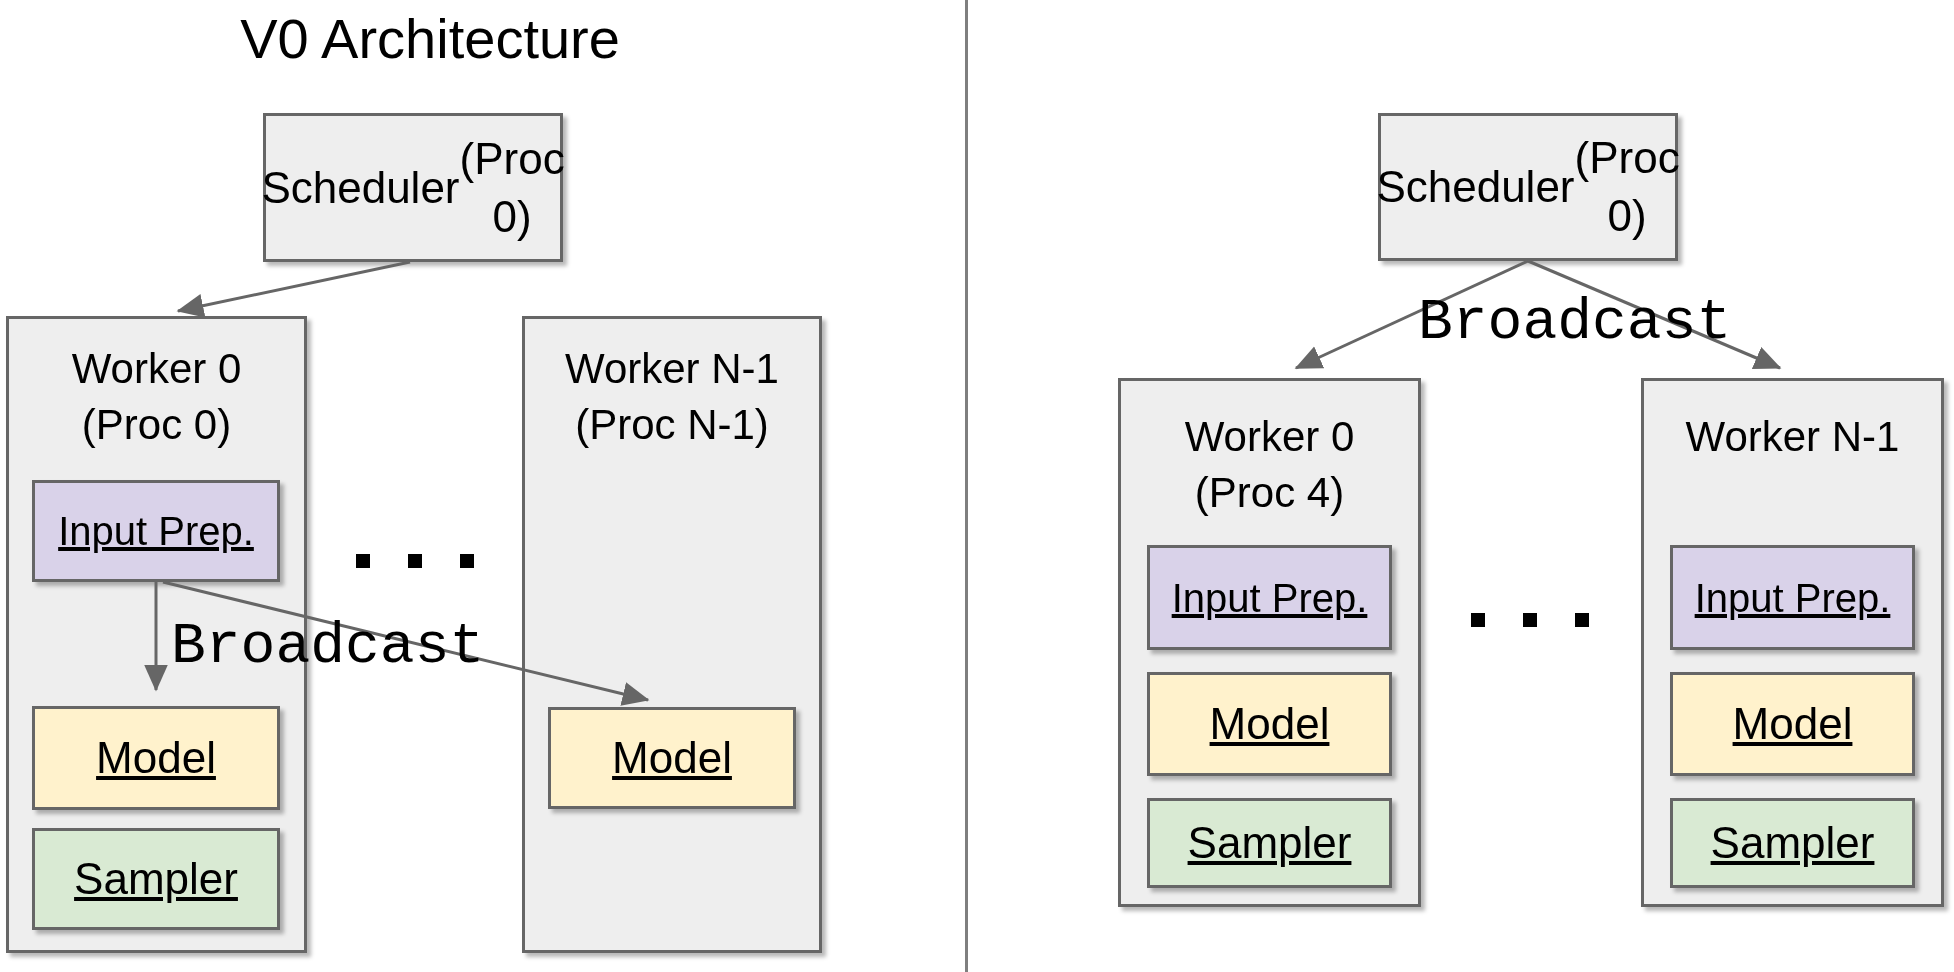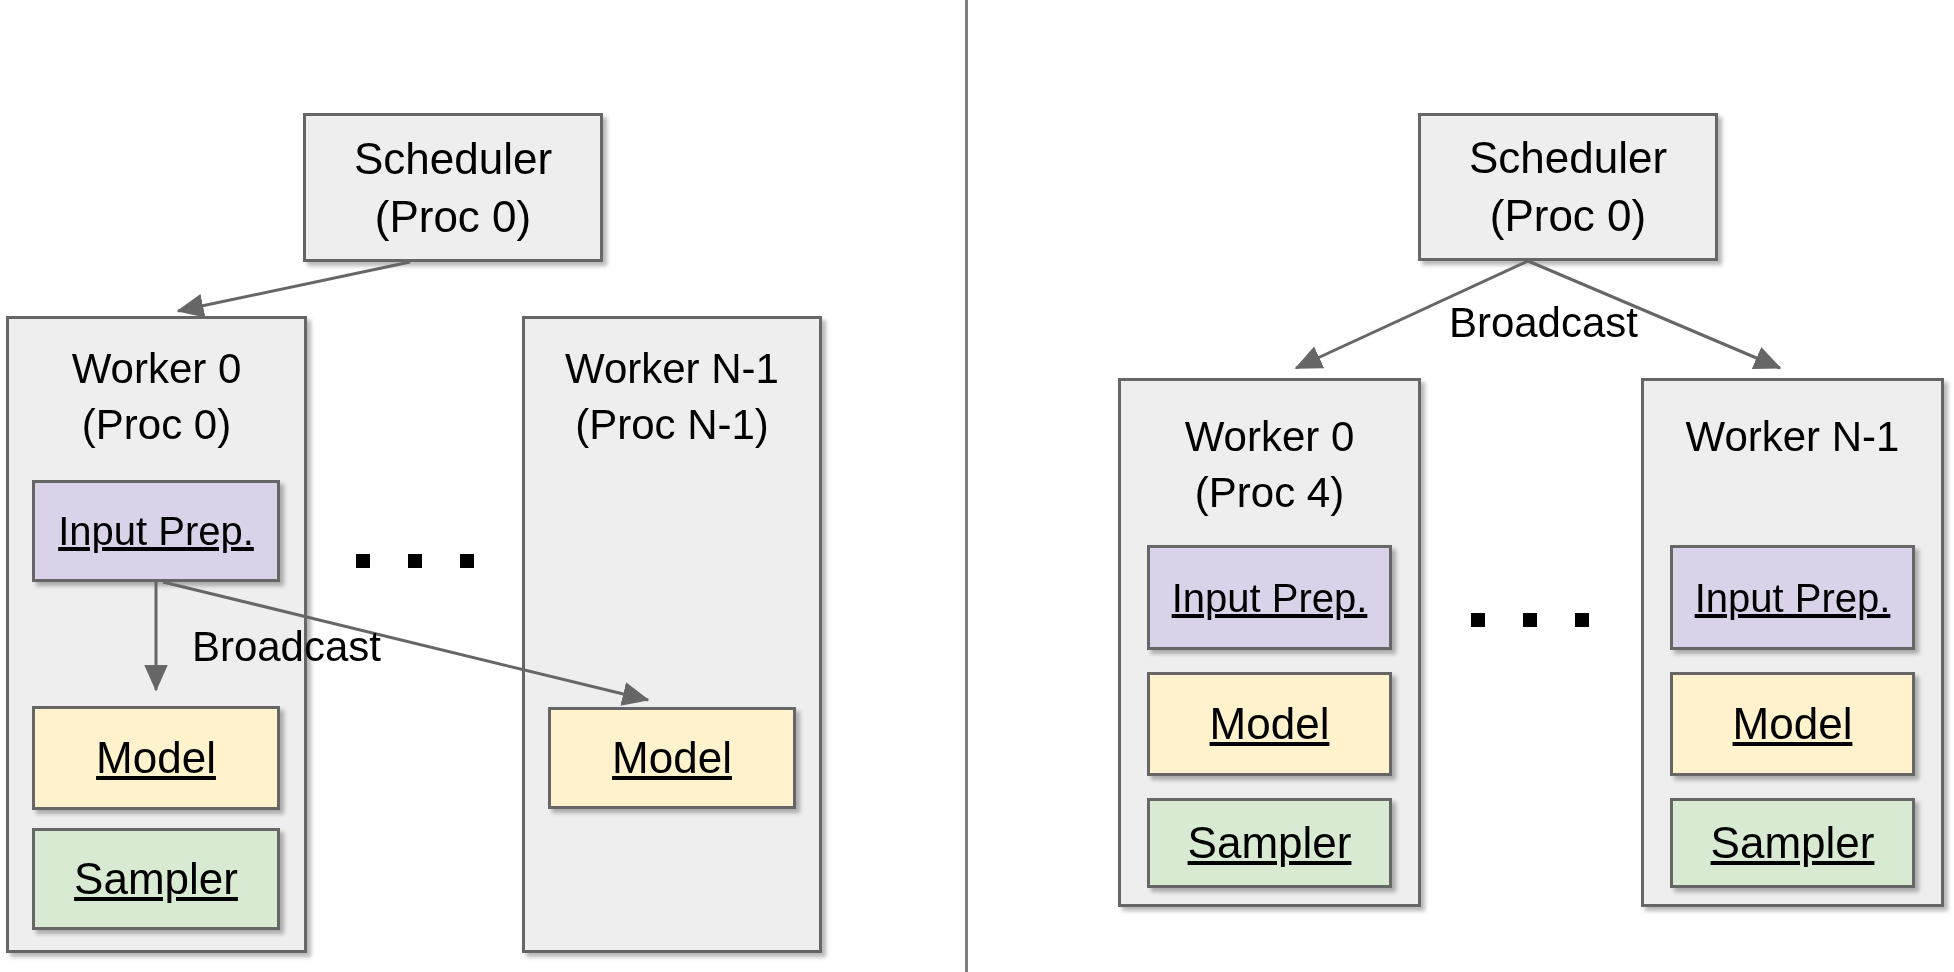--- a/index.html
+++ b/index.html
@@ -32,47 +32,48 @@
   }
   .inner.prep{font-size:40px;}
   .fill-purple{background:var(--fill-purple);}
   .fill-yellow{background:var(--fill-yellow);}
   .fill-green{background:var(--fill-green);}
   .diagram-title{
     position:absolute;width:560px;text-align:center;
     font-size:56px;line-height:1.1;white-space:nowrap;
   }
   .two-line{
-    display:flex;flex-direction:column;justify-content:center;
-    text-align:center;font-size:44px;line-height:58px;margin-left:40px;
+    display:flex;align-items:center;justify-content:center;
+    text-align:center;font-size:44px;line-height:58px;
   }
   .worker-title{
     position:absolute;left:0;right:0;top:0;
     text-align:center;font-size:42px;line-height:56px;
   }
   .worker-title.pt-left{padding-top:22px;}
   .worker-title.pt-right{padding-top:28px;}
   .broadcast{
     position:absolute;text-align:right;
-    font-size:42px;line-height:46px;white-space:nowrap;
+    font-size:58px;line-height:46px;white-space:nowrap;font-family:Liberation Mono, monospace;
   }
   .dots{
     position:absolute;display:flex;gap:38px;align-items:center;
   }
   .dot{width:14px;height:14px;background:#000;display:inline-block;}
   .divider{
     position:absolute;top:0;bottom:0;width:3px;background:#7f7f7f;
   }
   svg.arrows{position:absolute;left:0;top:0;pointer-events:none;}
 </style>
 </head>
 <body>
 
 <div id="canvas">
 
+  <div class="diagram-title" style="left:150px;top:8px;">V0 Architecture</div>
 
   <div class="box two-line" style="left:263px;top:113px;width:300px;height:149px;">
     <span>Scheduler</span>
     <span>(Proc 0)</span>
   </div>
 
   <div class="box" style="left:6px;top:316px;width:301px;height:637px;">
     <div class="worker-title pt-left">
       <div>Worker 0</div>
       <div>(Proc 0)</div>

